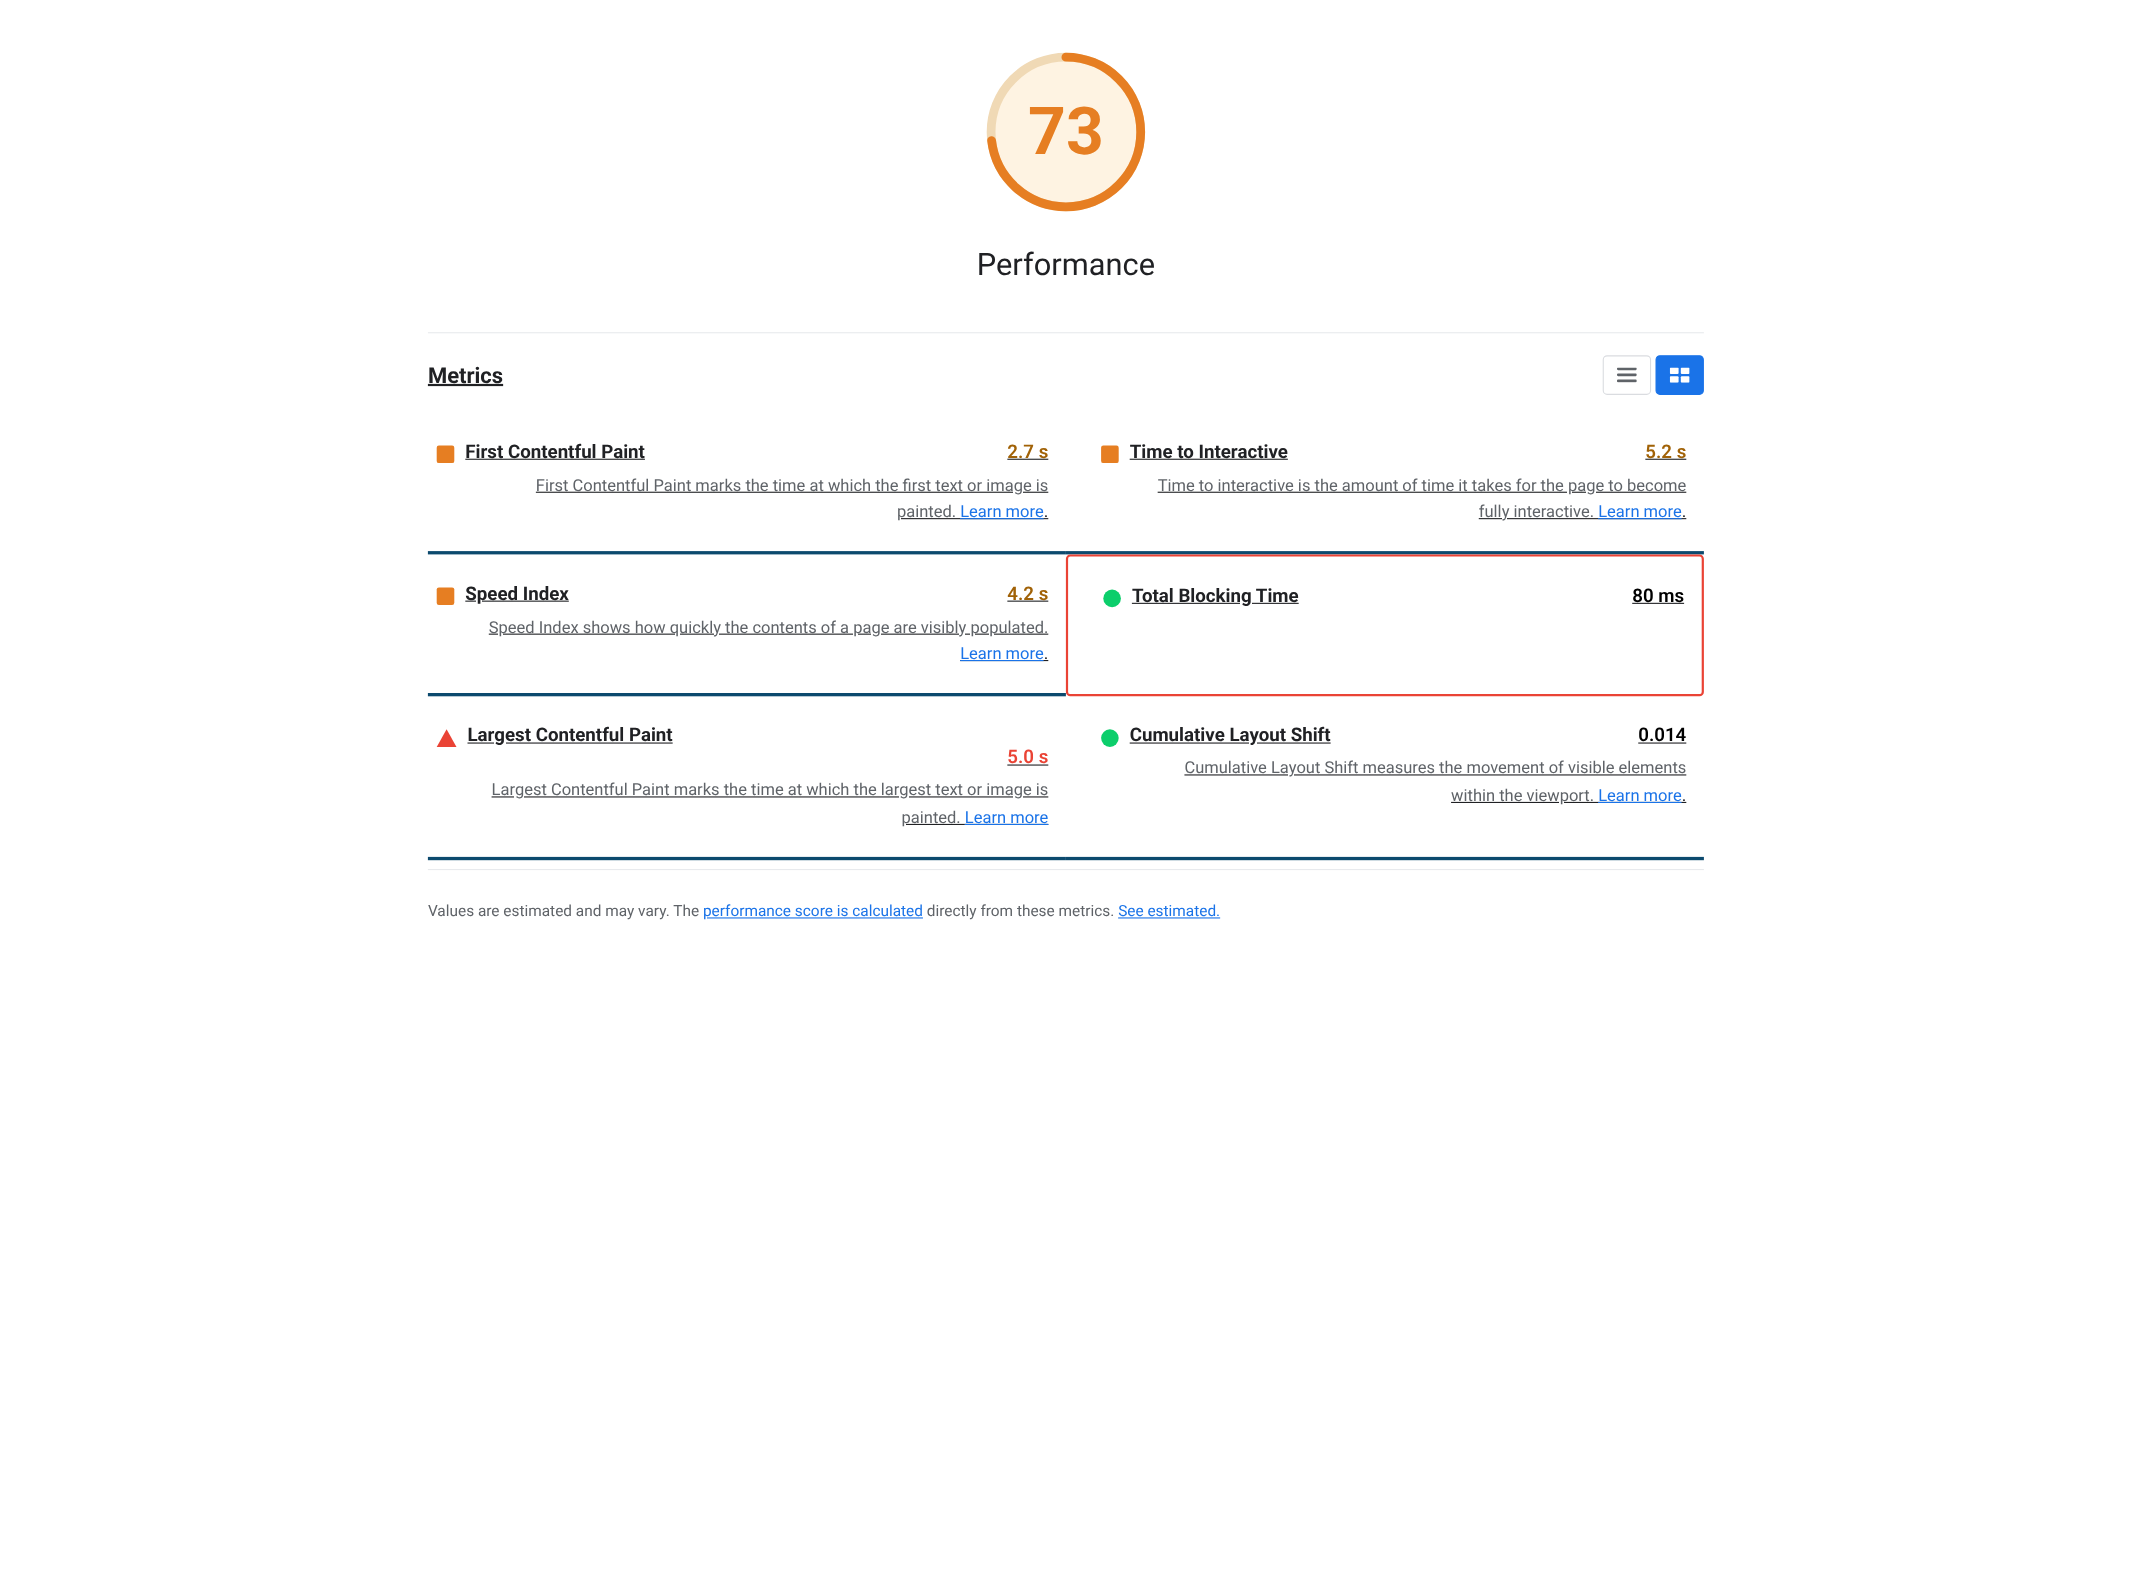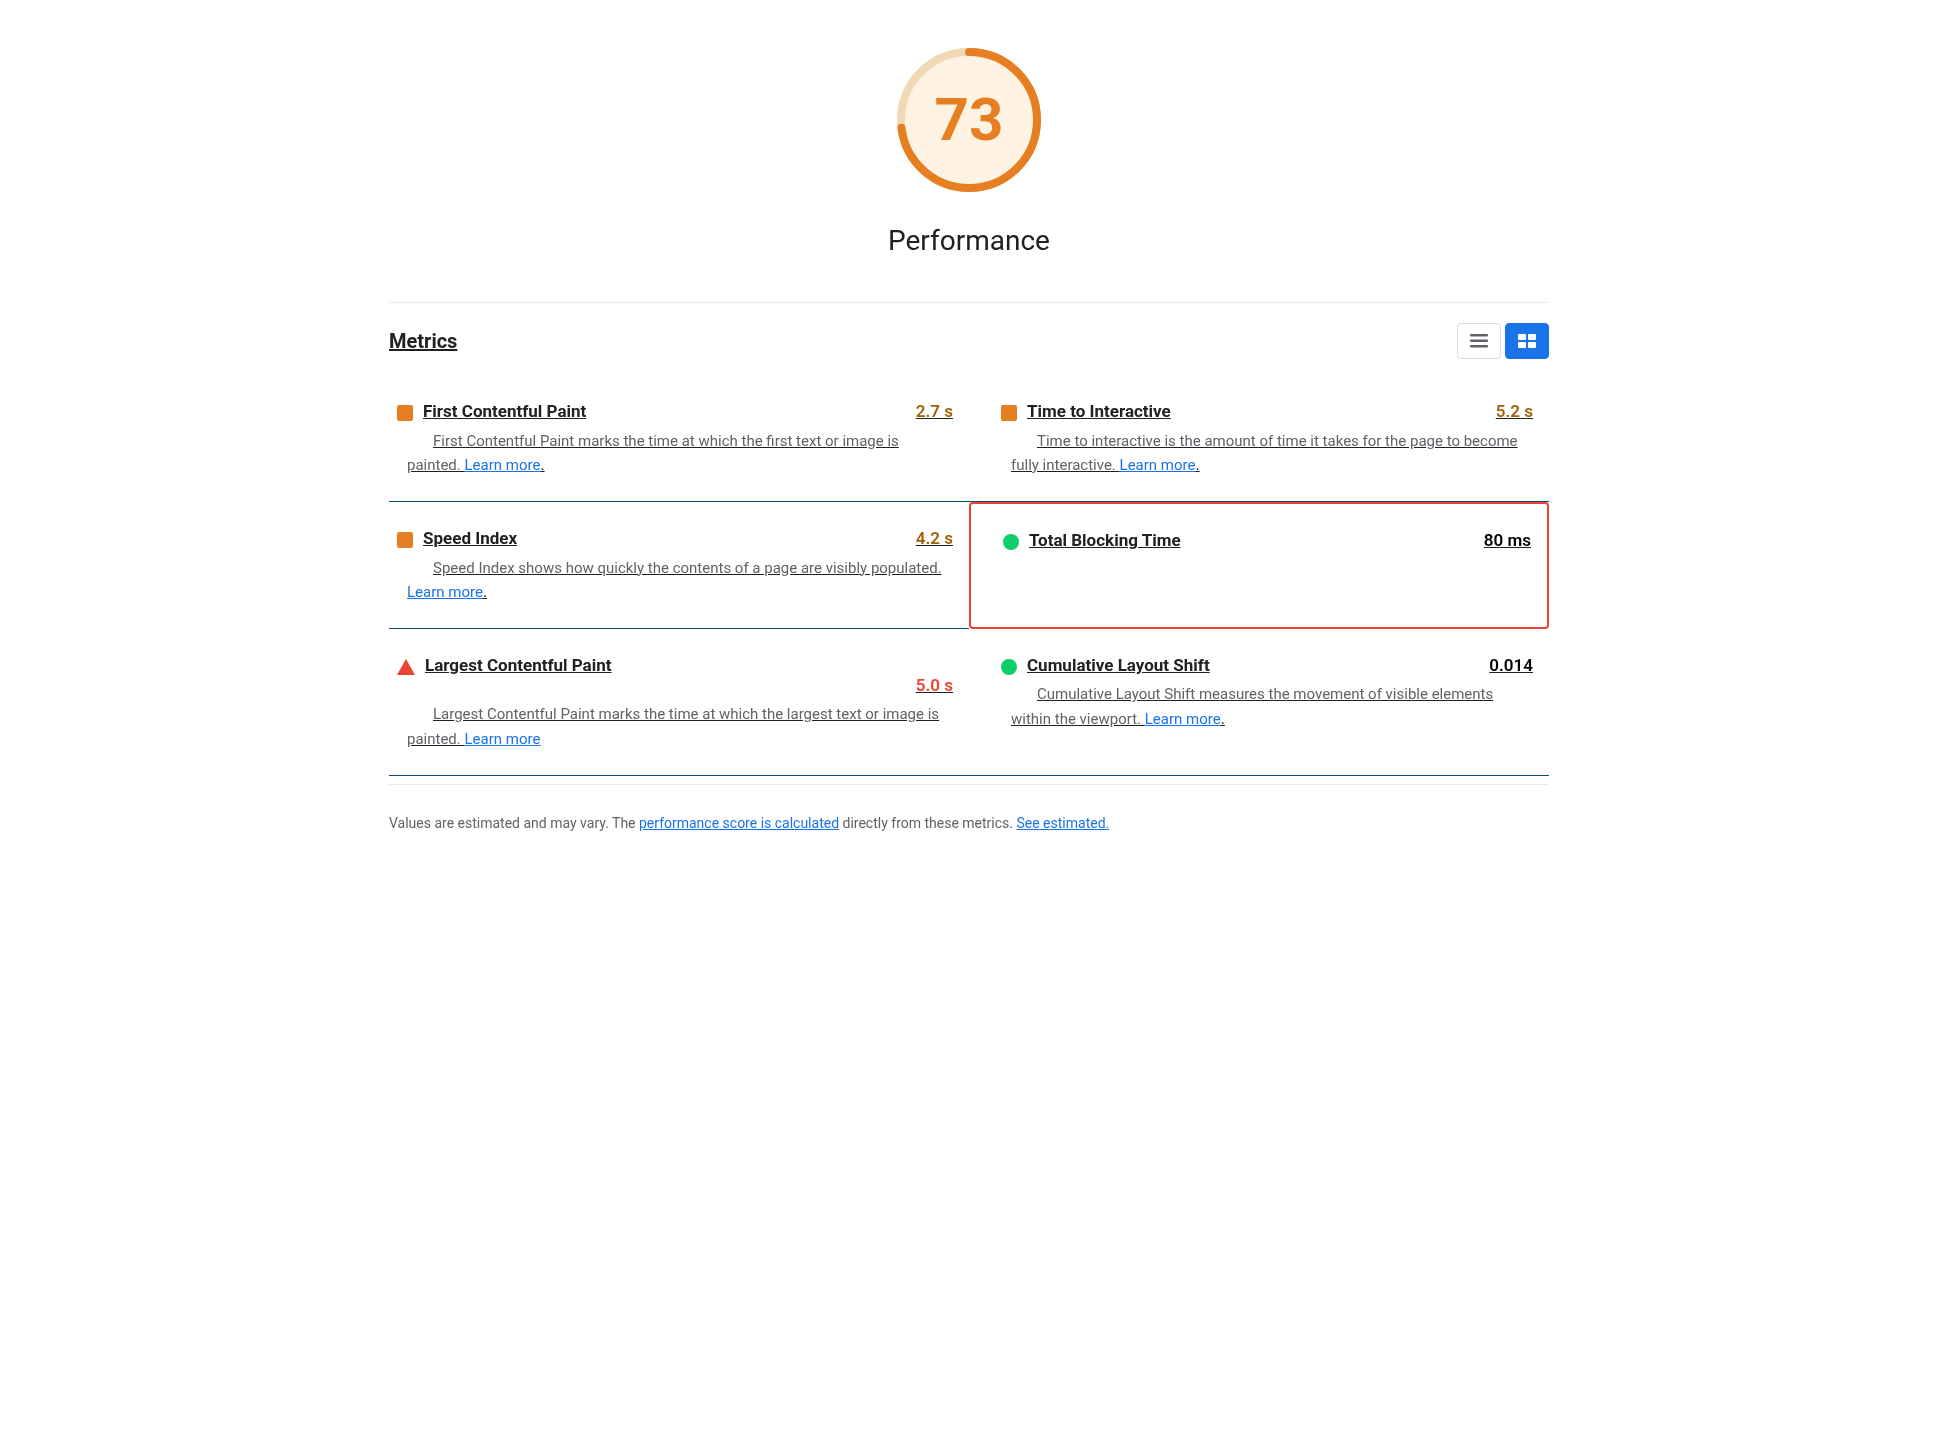--- a/index.html
+++ b/index.html
@@ -87,21 +87,21 @@
     }
 
     
     .metrics-grid {
       display: grid;
       grid-template-columns: 1fr 1fr;
       gap: 0;
     }
     .metric-item {
       padding: 24px 16px 24px 8px;
-      border-bottom: 1px solid #0c4a6e;
+      border-bottom: 3px solid #0c4a6e;
       display: flex;
       flex-direction: column;
       gap: 4px;
       position: relative;
     }
     .metric-item.highlighted {
       border: 2px solid #ea4335;
       border-radius: 4px;
     }
     .metric-item-right {
@@ -160,20 +160,21 @@
       margin-left: 26px;
     }
     .metric-link {
       color: #1a73e8;
       text-decoration: underline;
       cursor: pointer;
       font-size: 15px;
     }
     .metric-desc-block {
       margin-left: 10px;
+      text-align: right;
     }
 
     
     .footer-note {
       padding: 28px 0 10px;
       font-size: 14px;
       color: #5f6368;
       border-top: 1px solid #e8eaed;
       margin-top: 8px;
     }

